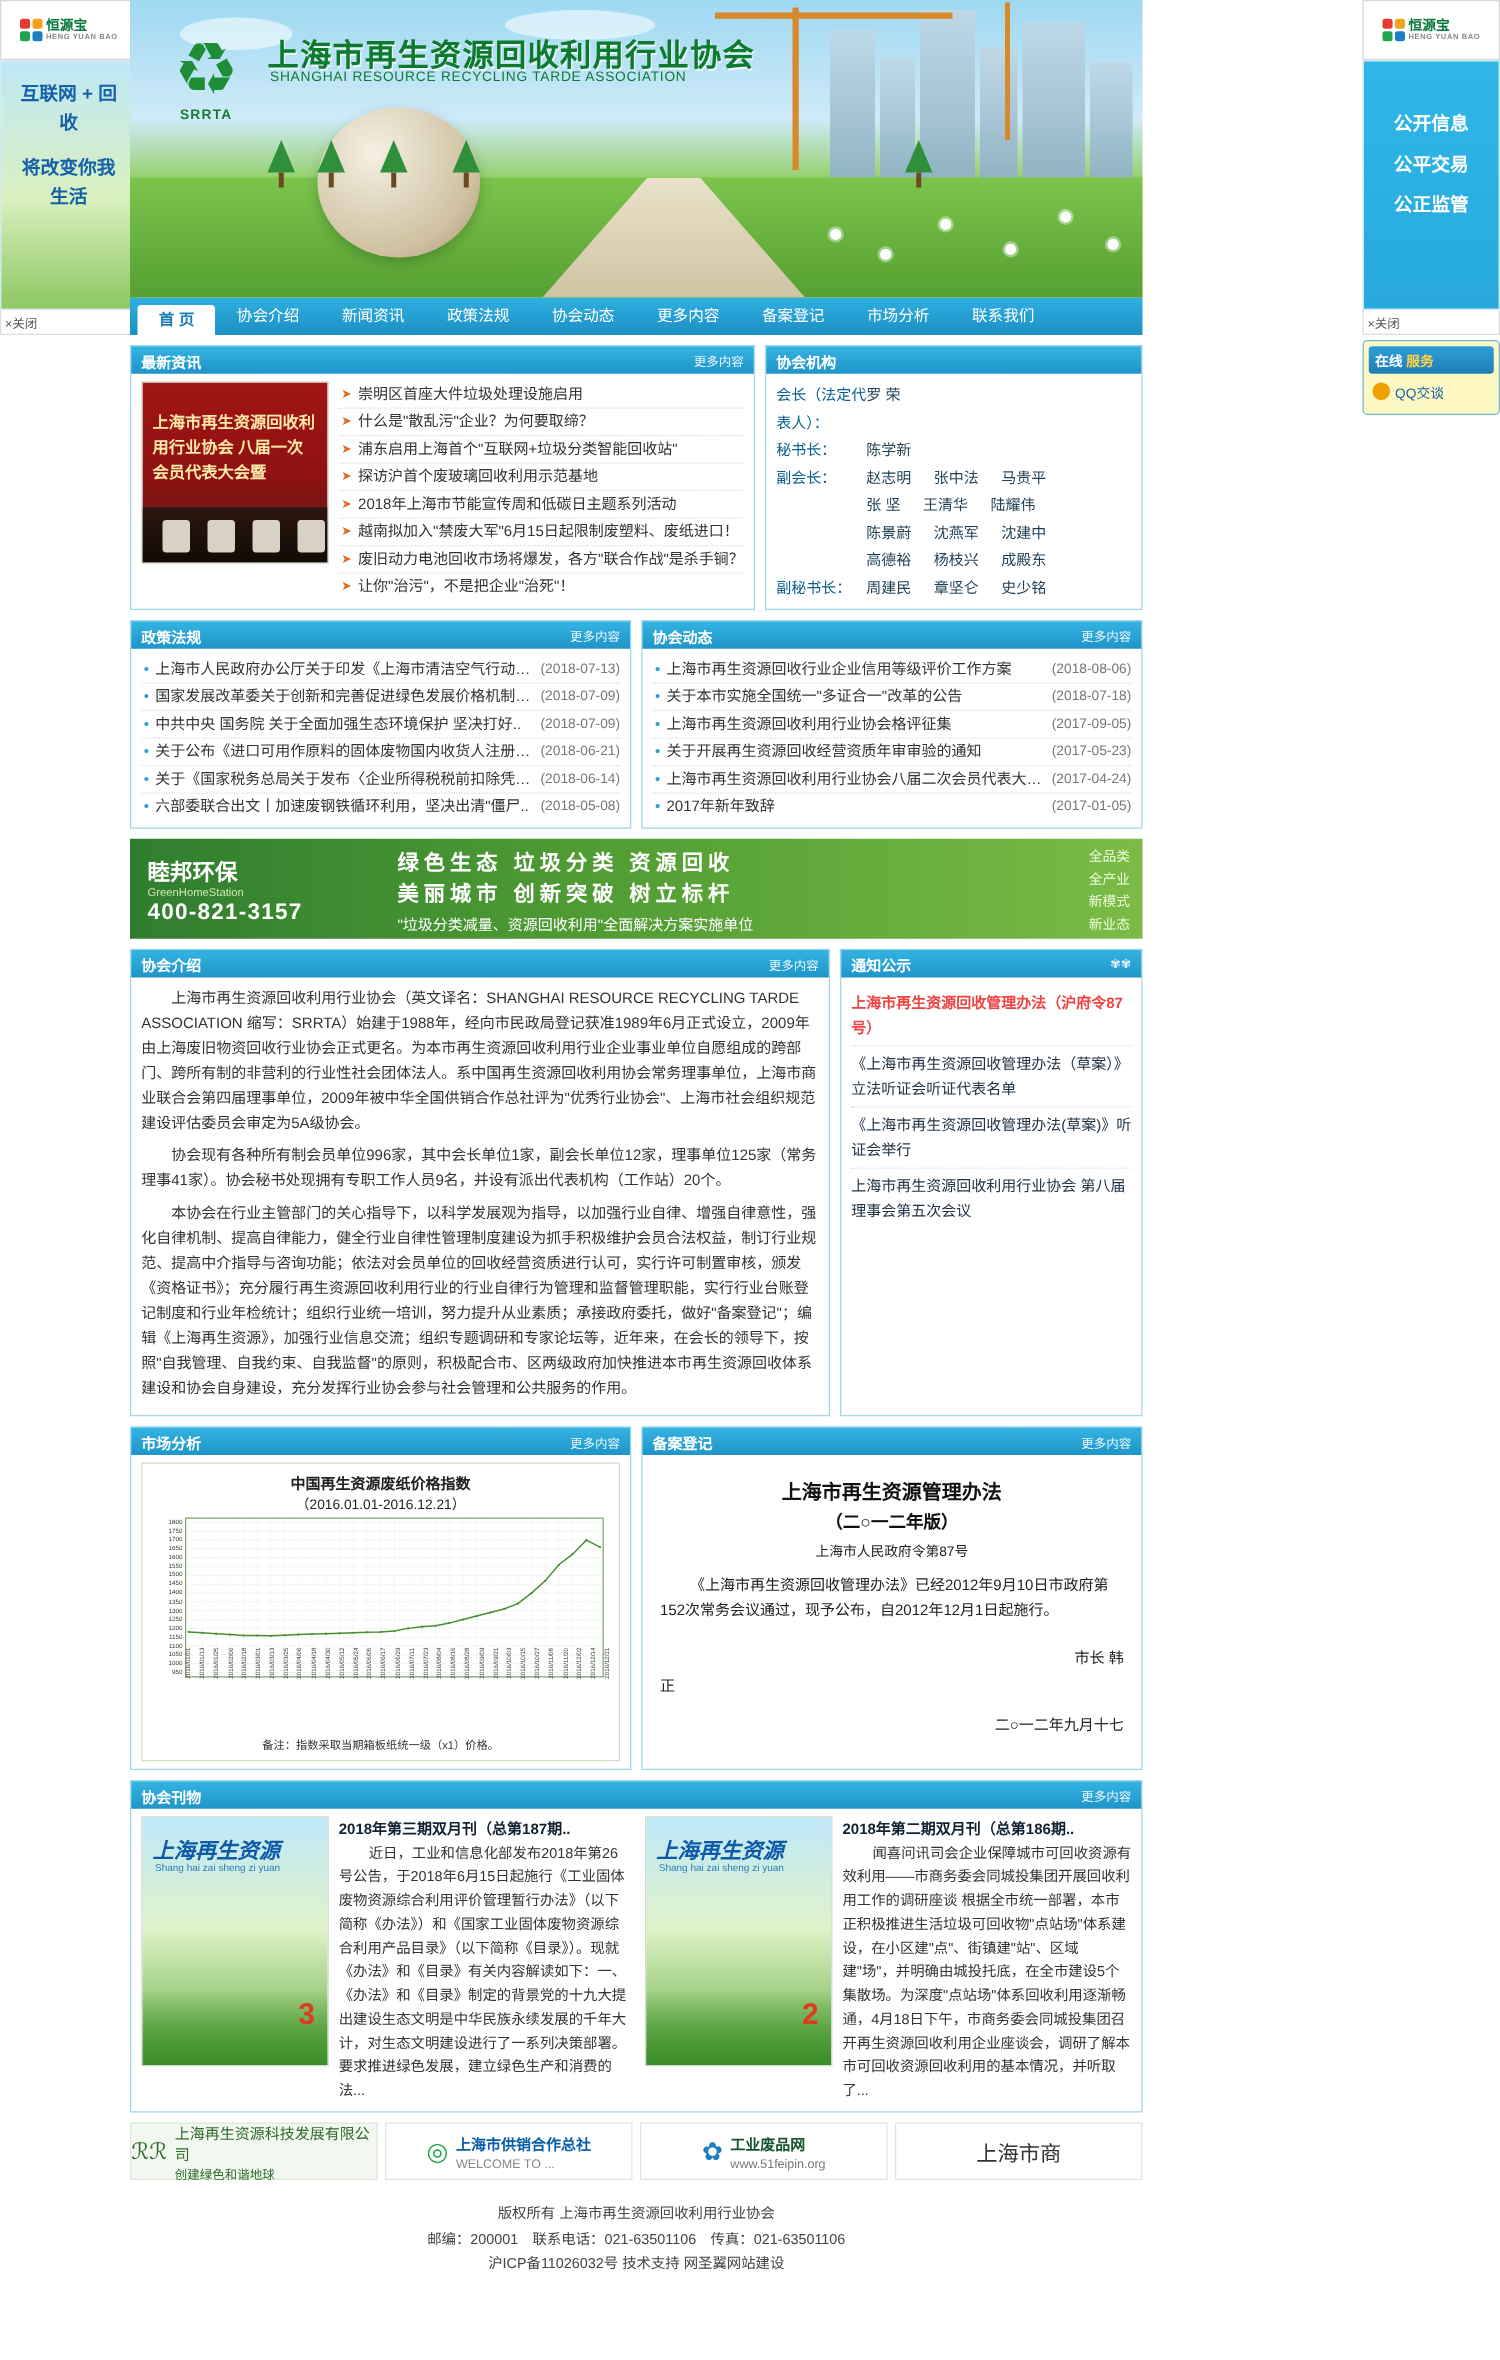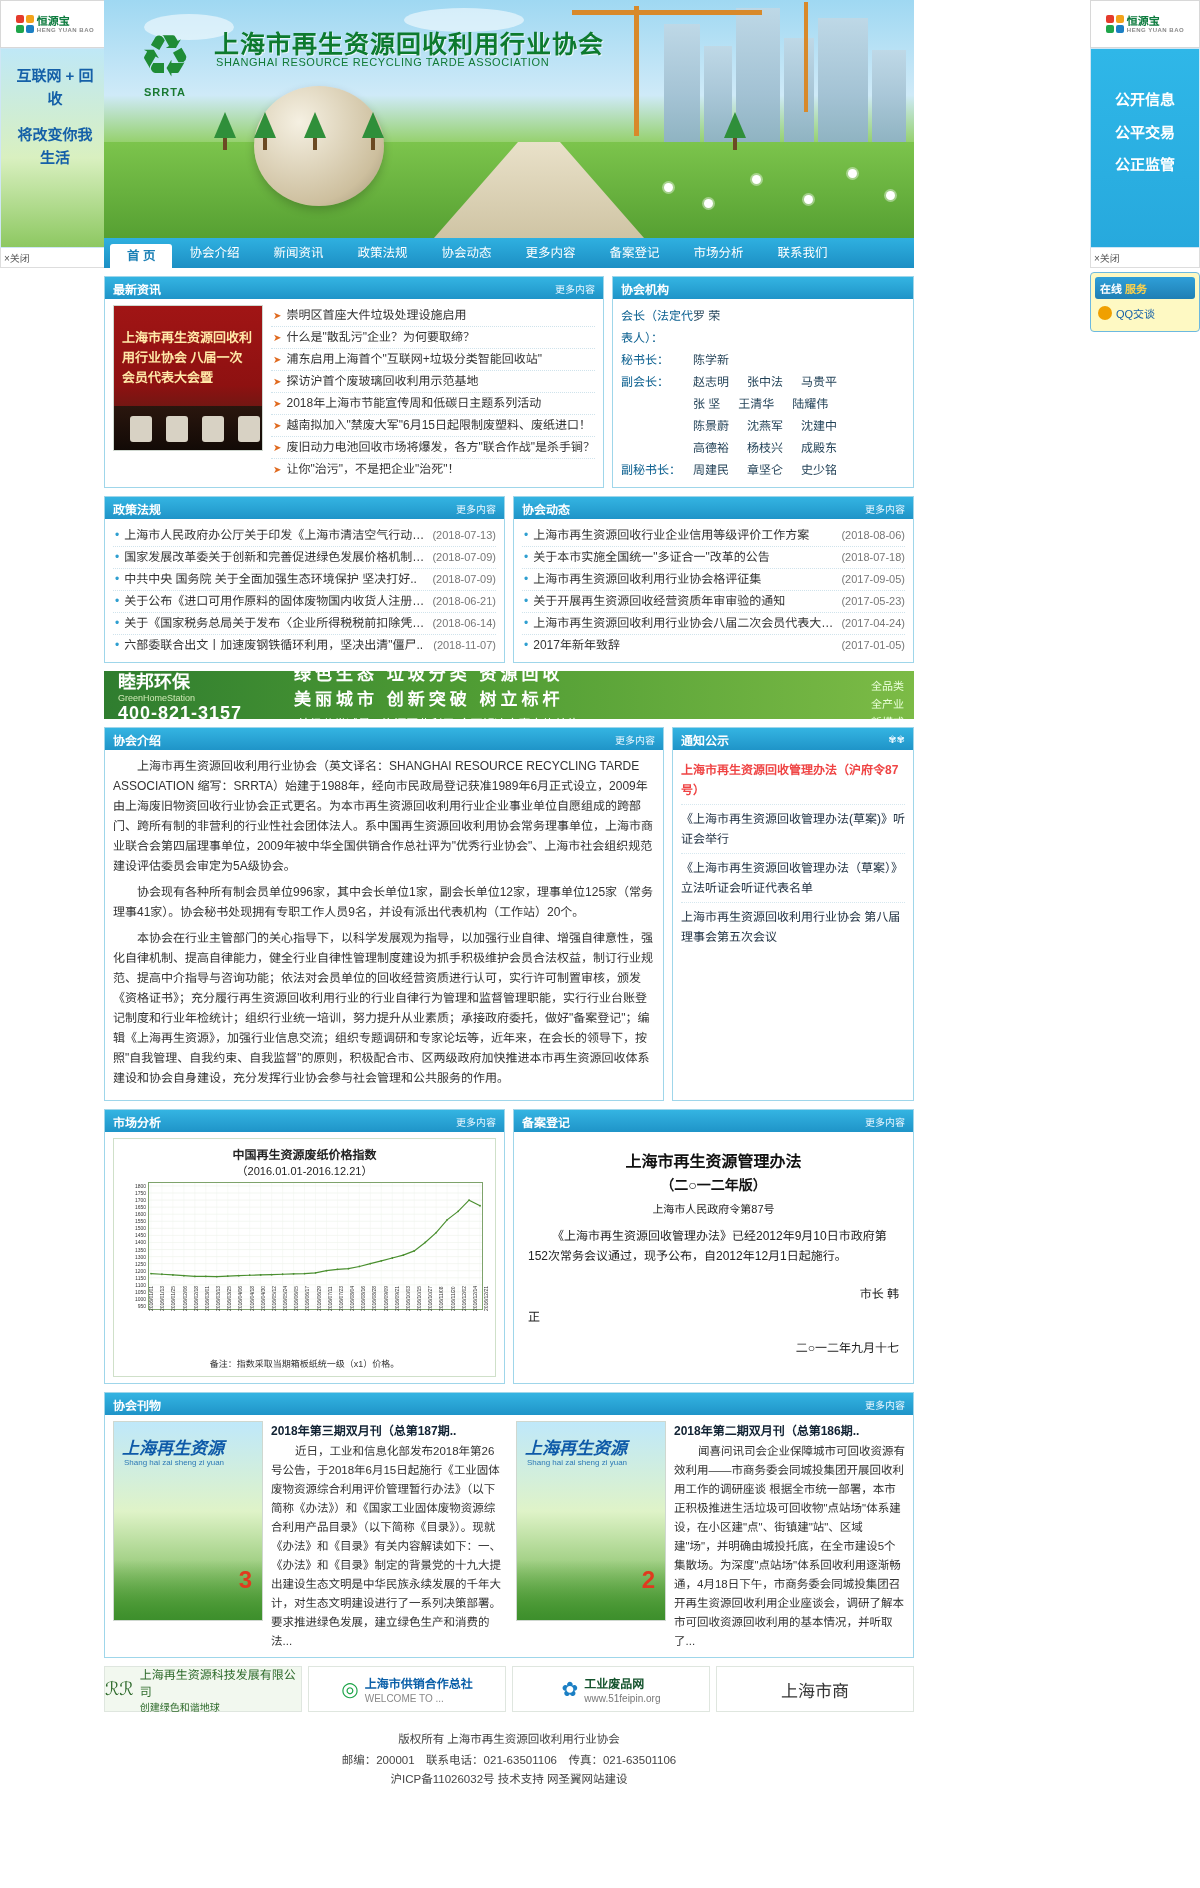--- a/index.html
+++ b/index.html
@@ -143,23 +143,23 @@
   .photo .ph-seat { position:absolute; bottom:8px; width:22px; height:26px; background:#d8d2c4; border-radius:3px;}
 
   
   .org { font-size:12px; line-height:22px; color:#1f3f55; }
   .org .line { display:flex; }
   .org .lab { width:72px; color:#0a5f8f; }
   .org .val { flex:1; display:flex; gap:18px; flex-wrap:wrap;}
 
   
   .greenband {
-    width:810px; height:48px; margin:8px 0;
+    width:810px; height:80px; margin:8px 0;
     background:linear-gradient(90deg,#2f7d2f,#4f9c34 45%,#7cbb46);
-    color:#fff; display:flex; align-items:center; position:relative; overflow:hidden;
+    color:#fff; display:flex; align-items:center; position:relative; overflow:hidden;gap:24px;
   }
   .greenband .mb-logo { width:190px; padding-left:14px; }
   .greenband .mb-logo .nm { font-size:18px; font-weight:bold; }
   .greenband .mb-logo .en { font-size:9px; color:#cfe9b5; }
   .greenband .mb-logo .tel { font-size:18px; font-weight:bold; letter-spacing:1px; }
   .greenband .slg1 { font-size:17px; font-weight:bold; color:#fff; letter-spacing:4px; }
   .greenband .slg2 { font-size:12px; color:#fff; margin-top:4px; }
   .greenband .right { position:absolute; right:10px; top:6px; text-align:right; font-size:11px; line-height:18px; color:#eaffd8; }
 
   .intro { font-size:12px; line-height:20px; color:#333; text-indent:24px; margin:0 0 6px 0; }
@@ -478,21 +478,21 @@
                 <span class="d">(2018-06-21)</span>
               </li>
             <li>
                 <span class="dot">•</span>
                 <span class="t">关于《国家税务总局关于发布〈企业所得税税前扣除凭证..</span>
                 <span class="d">(2018-06-14)</span>
               </li>
             <li style="border-bottom:none">
                 <span class="dot">•</span>
                 <span class="t">六部委联合出文丨加速废钢铁循环利用，坚决出清"僵尸..</span>
-                <span class="d">(2018-11-07)</span>
+                <span class="d">(2018-05-08)</span>
               </li>
           </ul>
         </div>
       </div>
 
       <div class="panel" style="width:401px">
         <div class="panel-hd">
           <span>协会动态</span>
           <span class="more">更多内容</span>
         </div>
@@ -566,22 +566,22 @@
       </div>
 
       <div class="panel" style="width:242px">
         <div class="panel-hd">
           <span>通知公示</span>
           <span class="more">✾✾</span>
         </div>
         <div class="panel-bd">
           <ul class="notice-list">
             <li class="hot"><span>上海市再生资源回收管理办法（沪府令87号）</span></li>
+            <li><span>《上海市再生资源回收管理办法（草案）》立法听证会听证代表名单</span></li>
             <li><span>《上海市再生资源回收管理办法(草案)》听证会举行</span></li>
-            <li><span>《上海市再生资源回收管理办法（草案）》立法听证会听证代表名单</span></li>
             <li style="border-bottom:none"><span>上海市再生资源回收利用行业协会 第八届理事会第五次会议</span></li>
           </ul>
         </div>
       </div>
     </div>
 
     <div class="row mb8">
       <div class="panel" style="width:401px">
         <div class="panel-hd">
           <span>市场分析</span>

